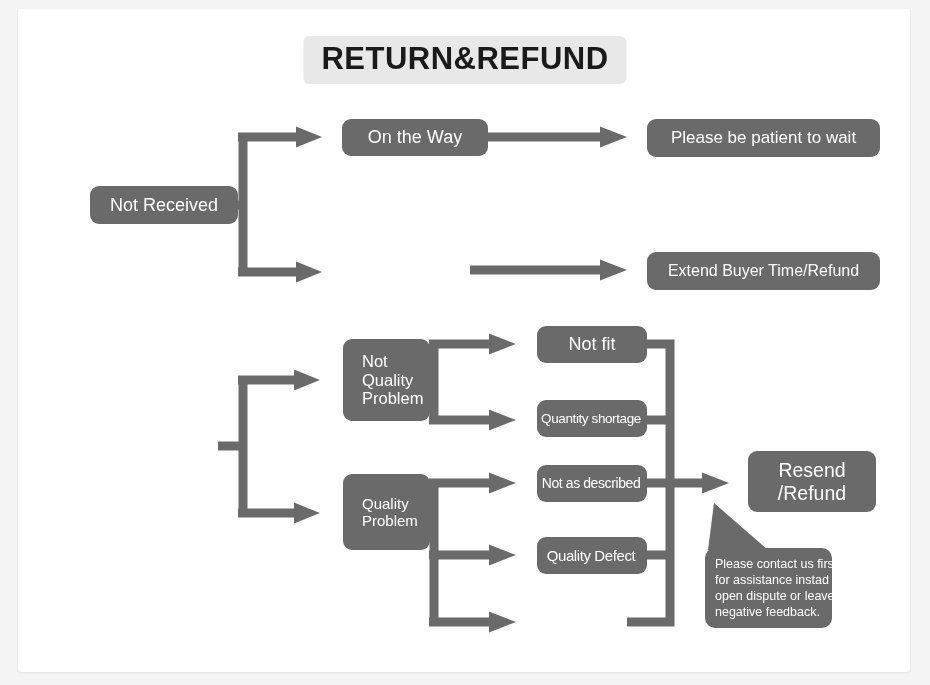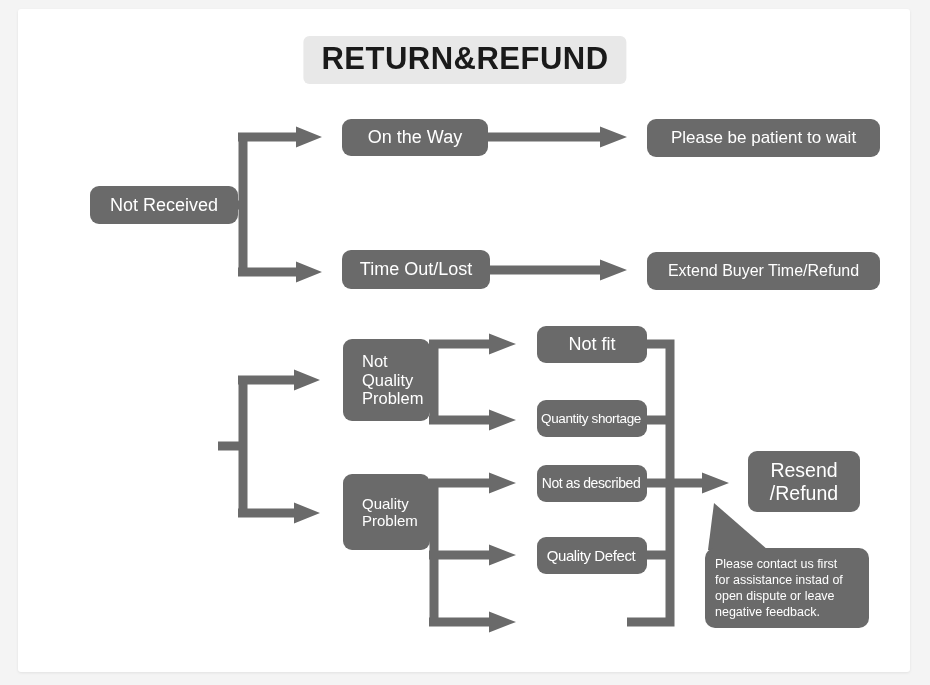--- a/index.html
+++ b/index.html
@@ -74,21 +74,21 @@
   .node.align-left {
     justify-content: flex-start;
     text-align: left;
     padding-left: 19px;
   }
   .node.condensed { letter-spacing: -0.4px; padding-left: 0; padding-right: 2px; }
   .note {
     position: absolute;
     left: 705px;
     top: 548px;
-    width: 164px;
+    width: 127px;
     height: 80px;
     background: var(--node-fill, #6a6a6a);
     color: var(--node-text, #ffffff);
     border-radius: 10px;
     box-sizing: border-box;
     padding: 8px 8px 0 10px;
     font-size: 12.5px;
     line-height: 1.28;
   }
   .note-line { display: block; white-space: nowrap; }
@@ -142,39 +142,38 @@
   </svg>
 
   <div class="title">RETURN&amp;REFUND</div>
 
   <div class="node nowrap" style="left:70px; top:186px; width:148px; height:38px; font-size:18px">Not Received</div>
 
   <div class="node nowrap" style="left:322px; top:119px; width:146px; height:37px; font-size:18px">On the Way</div>
 
   <div class="node nowrap" style="left:627px; top:119px; width:233px; height:38px; font-size:17px">Please be patient to wait</div>
 
-  <div class="node nowrap" style="left:322px; top:250px; width:148px; height:39px; font-size:18px">Time Out/Lost</div>
 
   <div class="node nowrap" style="left:627px; top:252px; width:233px; height:38px; font-size:16px">Extend Buyer Time/Refund</div>
 
 
   <div class="node align-left" style="left:323px; top:339px; width:87px; height:82px; font-size:16.5px">Not Quality Problem</div>
 
   <div class="node align-left" style="left:323px; top:474px; width:87px; height:76px; font-size:15px">Quality Problem</div>
 
   <div class="node nowrap" style="left:517px; top:326px; width:110px; height:37px; font-size:18px">Not fit</div>
 
   <div class="node nowrap condensed" style="left:517px; top:400px; width:110px; height:37px; font-size:13.5px">Quantity shortage</div>
 
   <div class="node nowrap condensed" style="left:517px; top:465px; width:110px; height:37px; font-size:14px">Not as described</div>
 
   <div class="node nowrap condensed" style="left:517px; top:537px; width:110px; height:37px; font-size:15px">Quality Defect</div>
 
 
-  <div class="node" style="left:728px; top:451px; width:112px; height:61px; font-size:19.5px; padding:0 24px">Resend /Refund</div>
+  <div class="node" style="left:728px; top:451px; width:128px; height:61px; font-size:19.5px; padding:0 24px">Resend /Refund</div>
 
   <div class="note">
     <span class="note-line">Please contact us first</span>
     <span class="note-line">for assistance instad of</span>
     <span class="note-line">open dispute or leave</span>
     <span class="note-line">negative feedback.</span>
   </div>
 
 </div>
 

